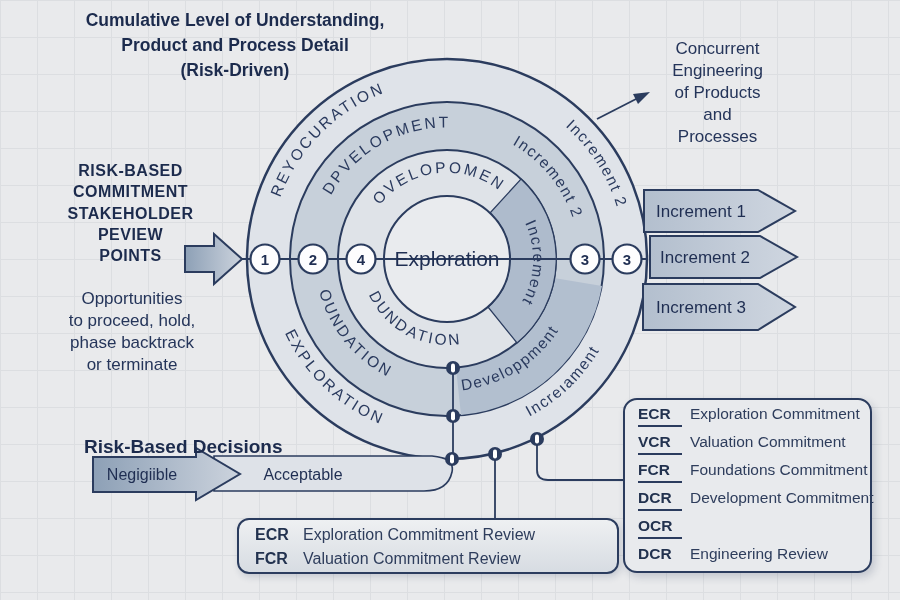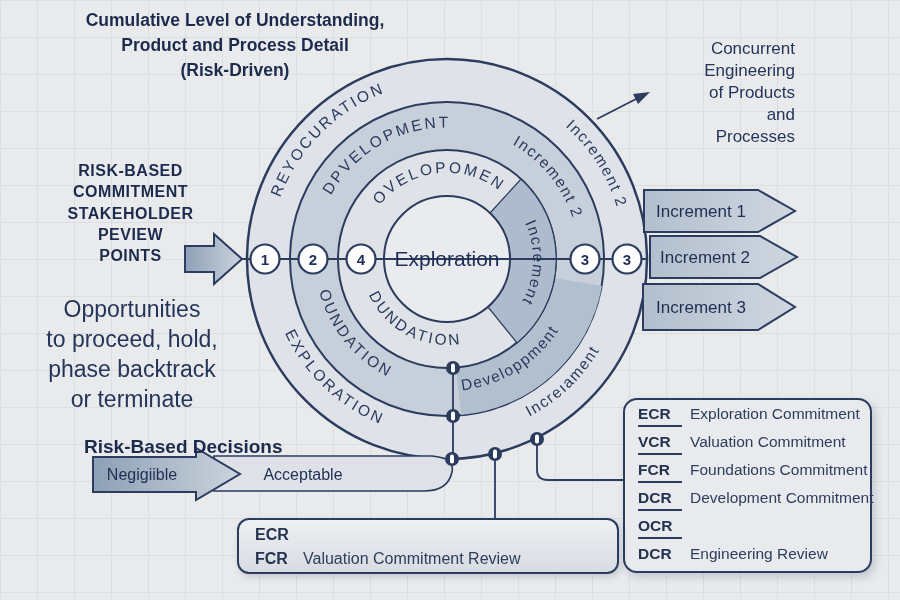--- a/index.html
+++ b/index.html
@@ -11,23 +11,23 @@
       linear-gradient(#dcdee1 1px, transparent 1px),
       linear-gradient(90deg, #dcdee1 1px, transparent 1px);
     background-size:37px 37px;
     color:#22324f;
   }
   svg{position:absolute;left:0;top:0;}
   .txtblock{position:absolute;line-height:1.4;}
   .center{text-align:center;}
   .title{left:55px;top:8px;width:360px;font-size:17.5px;font-weight:600;color:#1c2b4d;line-height:1.42;}
   .capsblock{left:28px;top:160px;width:205px;font-size:16px;font-weight:600;letter-spacing:.5px;color:#1c2b4d;line-height:1.33;}
-  .oppblock{left:28px;top:295px;width:208px;font-size:23px;font-weight:400;color:#25355a;line-height:1.3;}
+  .oppblock{left:28px;top:288px;width:208px;font-size:17px;font-weight:400;color:#25355a;line-height:1.3;}
   .decisions{left:84px;top:434px;font-size:19px;font-weight:600;color:#1c2b4d;}
-  .concurrent{left:640px;top:38px;width:155px;font-size:17px;font-weight:400;color:#25355a;line-height:1.3;text-align:right;}
+  .concurrent{left:640px;top:38px;width:155px;font-size:17px;font-weight:400;color:#25355a;line-height:1.3;}
   .legendbox{
     position:absolute;left:623px;top:398px;width:249px;height:175px;
     border:2px solid #2b3c5e;border-radius:14px;background:#e8eaed;
     box-shadow:3px 4px 8px rgba(40,55,90,.20);box-sizing:border-box;
     padding:5px 0 0 13px;
   }
   .lr{display:flex;align-items:baseline;height:28px;font-size:15.5px;}
   .lr .acr{display:inline-block;width:44px;font-weight:700;color:#22324f;flex:0 0 44px;padding-bottom:2px;}
   .lr:not(:last-child) .acr{border-bottom:2px solid #2b3c5e;}
   .lr .lbl{color:#2e3d5c;padding-left:8px;white-space:nowrap;}
@@ -230,20 +230,21 @@
     </div>
     <div class="lr">
       <span class="acr">DCR</span>
       <span class="lbl">Engineering Review</span>
     </div>
   </div>
 
   <div class="bottombox">
     <div class="br">
       <span class="acr">ECR</span>
+      <span class="lbl">Exploration Commitment Review</span>
     </div>
     <div class="br">
       <span class="acr">FCR</span>
       <span class="lbl">Valuation Commitment Review</span>
     </div>
   </div>
 
 </div>
 
 </body></html>

